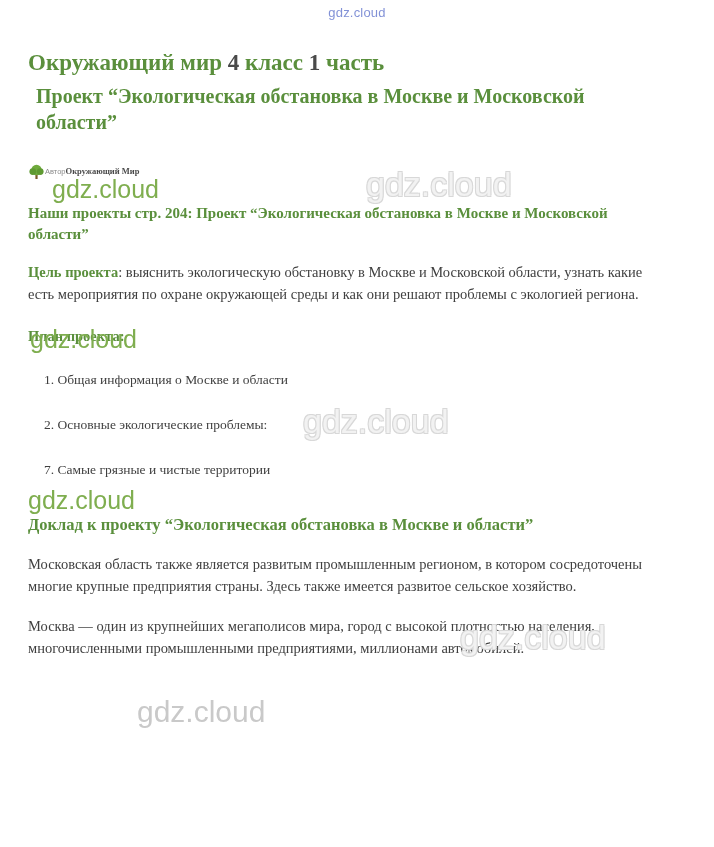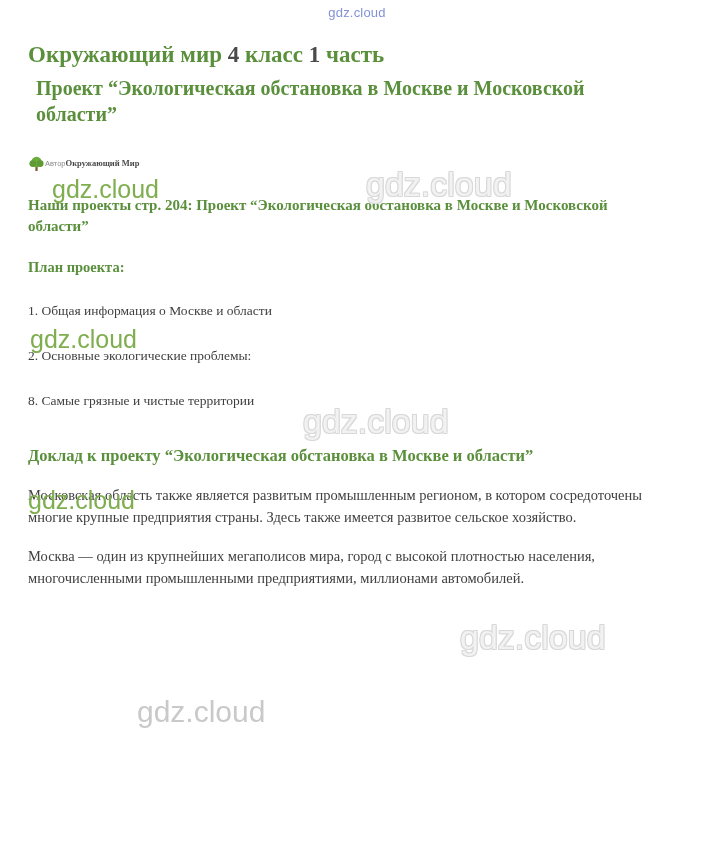--- a/index.html
+++ b/index.html
@@ -17,21 +17,21 @@
   }
   .page {
     position: absolute;
     left: 0; top: 0;
     width: 598px;
     height: 847px;
   }
   .content {
     position: absolute;
     left: 28px;
-    top: 4px;
+    top: 12px;
     width: 640px;
   }
 
   
   .top-watermark {
     position: absolute;
     top: 5px;
     left: 0;
     width: 714px;
     text-align: center;
@@ -108,21 +108,21 @@
 
   h4.plan {
     margin: 23px 0 0 0;
     font-size: 14.5px;
     font-weight: bold;
     color: #5a8f3c;
   }
 
   ul.plan-list {
     list-style: none;
-    margin: 0;
+    margin: 16px;
     padding: 0;
   }
   ul.plan-list li {
     margin-top: 26px;
     font-size: 13.5px;
     line-height: 1.4;
     color: #3f3f3f;
   }
 
   h3.report {
@@ -187,27 +187,30 @@
           <circle cx="4.8" cy="8.6" r="3.4" fill="#5f9a32"></circle>
           <circle cx="12.2" cy="8.6" r="3.4" fill="#5f9a32"></circle>
         </svg>
       </span>
       <span class="author-label">Автор</span>
       <span class="author-name">Окружающий Мир</span>
     </div>
 
     <h3 class="section">Наши проекты стр. 204: Проект “Экологическая обстановка в Москве и Московской области”</h3>
 
+    <p class="para">
+      <span class="lead">Цель проекта</span><span>: выяснить экологическую обстановку в Москве и Московской области, узнать какие есть мероприятия по охране окружающей среды и как они решают проблемы с экологией региона.</span>
+    </p>
 
     <h4 class="plan">План проекта:</h4>
 
     <ul class="plan-list">
       <li>1. Общая информация о Москве и области</li>
       <li>2. Основные экологические проблемы:</li>
-      <li>8. Самые грязные и чистые территории</li>
+      <li>7. Самые грязные и чистые территории</li>
     </ul>
 
     <h3 class="report">Доклад к проекту “Экологическая обстановка в Москве и области”</h3>
 
     <p class="para">Московская область также является развитым промышленным регионом, в котором сосредоточены многие крупные предприятия страны. Здесь также имеется развитое сельское хозяйство.</p>
     <p class="para">Москва — один из крупнейших мегаполисов мира, город с высокой плотностью населения, многочисленными промышленными предприятиями, миллионами автомобилей.</p>
 
   </div>
 
   <div id="watermark-layer">

